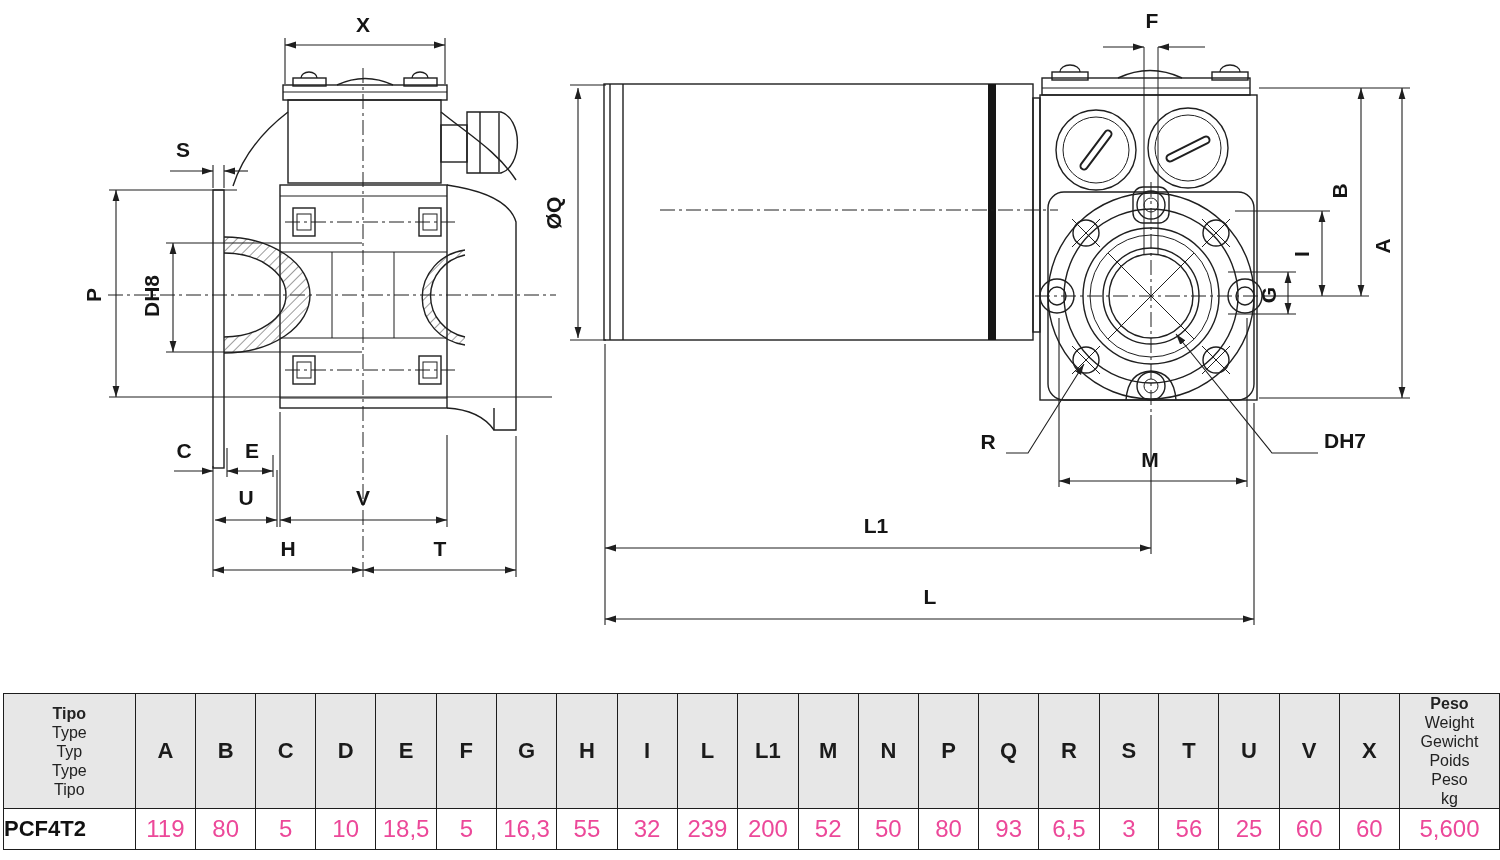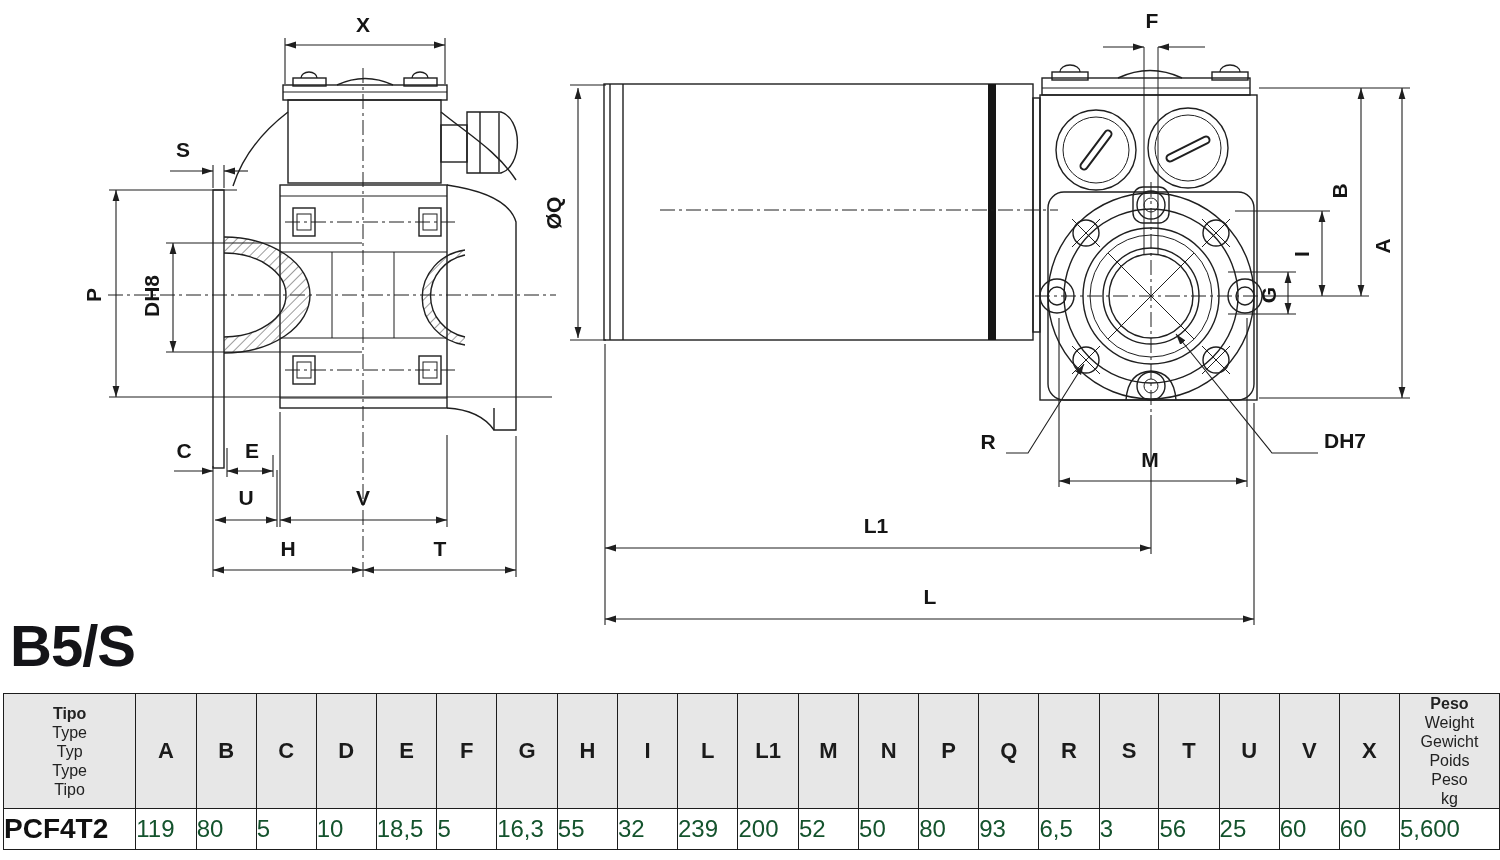--- a/index.html
+++ b/index.html
@@ -22,22 +22,22 @@
   #spec-table th,#spec-table td{border:1.6px solid #1d1d1d;padding:0;vertical-align:middle;}
   #spec-table th{background:#e7e7e7;font-weight:bold;}
   .col-first{width:132px;}
   .col-letter{width:60px;}
   .col-last{width:100px;}
   .hdr-row{height:89px;}
   .data-row{height:41px;background:#ffffff;}
   .hdr-lines{font-weight:normal;font-size:16px;line-height:19px;text-align:center;color:#222;}
   .hdr-lines .b{font-weight:bold;}
   .hdr-letter{font-size:22px;text-align:center;color:#1b1b1b;}
-  .cell-name{font-size:28px;font-weight:bold;text-align:left;padding-left:14px;color:#111;}
-  .cell-val{font-size:24px;color:#14532d;}
+  .cell-name{font-size:22px;font-weight:bold;text-align:left;padding-left:14px;color:#111;}
+  .cell-val{font-size:24px;text-align:center;color:#ec4899;}
 </style>
 </head>
 <body>
 
 <div id="page">
 
   <svg id="drawing" width="1500" height="640" viewBox="0 0 1500 640">
     <defs>
       <marker id="arw" markerWidth="13" markerHeight="9" refX="11" refY="4" orient="auto-start-reverse" markerUnits="userSpaceOnUse">
         <path d="M0,0.6 L11,4 L0,7.4 Z" fill="#1f1f1f"></path>
@@ -271,21 +271,20 @@
         <text transform="translate(1309 254) rotate(-90)" text-anchor="middle">I</text>
         <text transform="translate(1276 295) rotate(-90)" text-anchor="middle">G</text>
         <text transform="translate(988 449) rotate(0)" text-anchor="middle">R</text>
         <text transform="translate(1345 448) rotate(0)" text-anchor="middle">DH7</text>
         <text transform="translate(1150 467) rotate(0)" text-anchor="middle">M</text>
         <text transform="translate(876 533) rotate(0)" text-anchor="middle">L1</text>
         <text transform="translate(930 604) rotate(0)" text-anchor="middle">L</text>
       </g>
   </svg>
 
-  <h1 id="page-title">B5/S</h1>
 
   <table id="spec-table">
     <thead>
       <tr class="hdr-row" id="hdr-row">
           <th class="col-first">
             <div class="hdr-lines">
               <div class="b">Tipo</div>
               <div>Type</div>
               <div>Typ</div>
               <div>Type</div>

